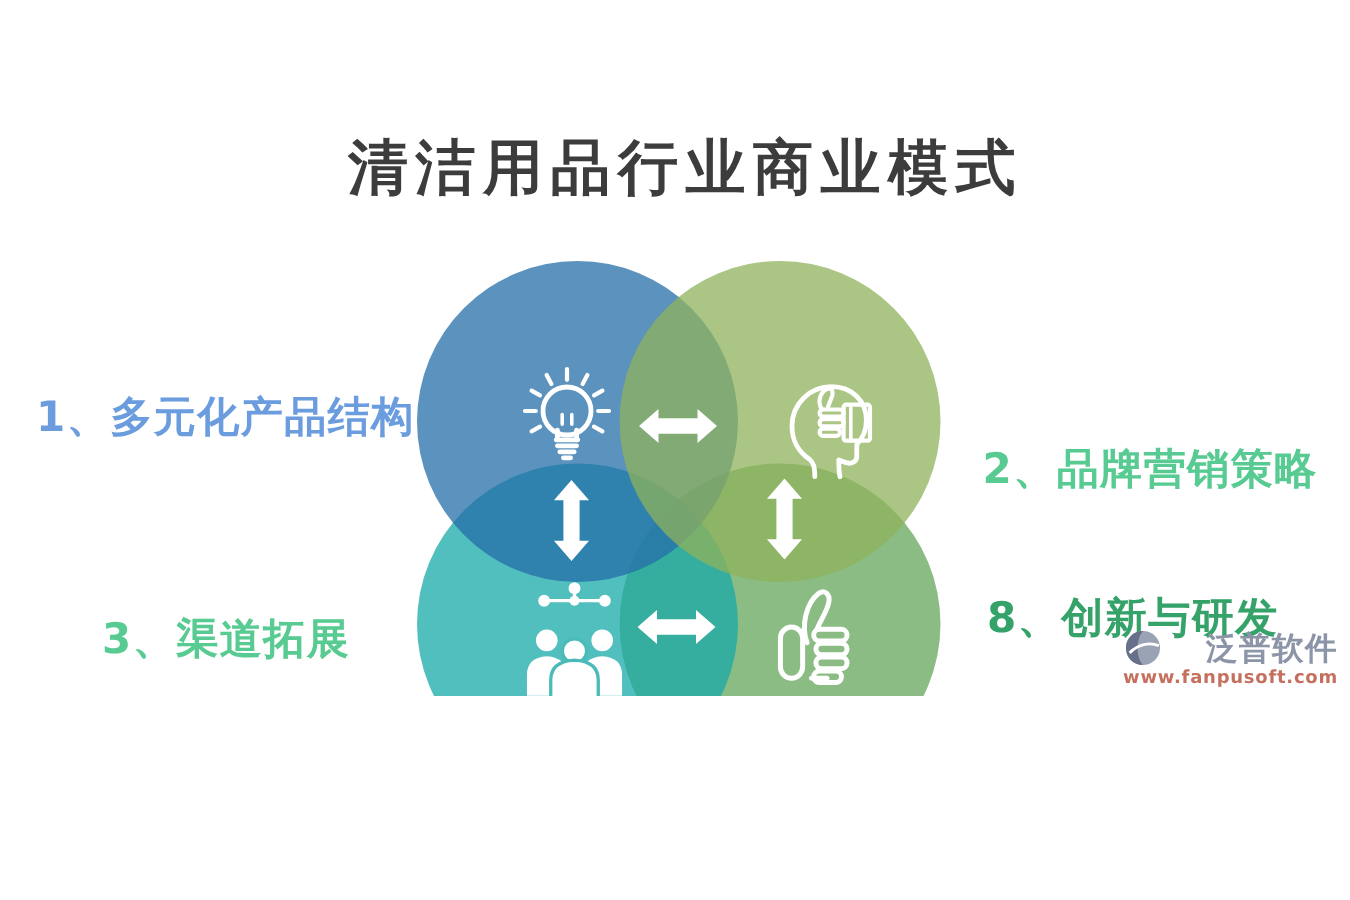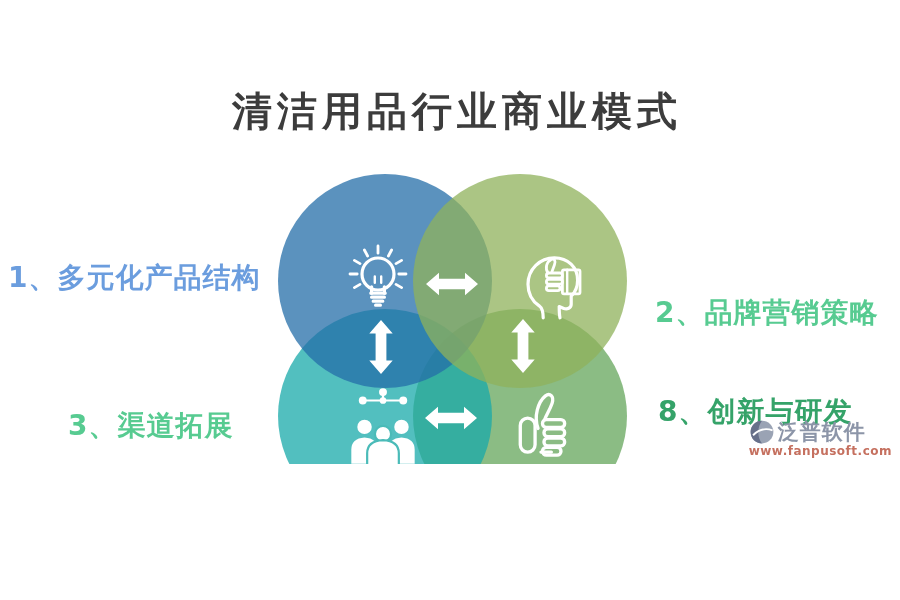--- a/index.html
+++ b/index.html
@@ -18,29 +18,29 @@
   .circle-green{left:413px;top:174px;background:#8fb15b;}
   .circle-teal {left:278px;top:309px;background:#18a9a9;}
   .circle-sage {left:413px;top:309px;background:#64a55b;}
 
   .icon-abs{position:absolute;}
 
   .side-label{
     position:absolute;font-size:28px;font-weight:bold;letter-spacing:1px;
     white-space:nowrap;
   }
-  .label-1{left:8px;top:259px;color:#6b9dde;}
+  .label-1{left:24px;top:259px;color:#6b9dde;}
   .label-2{left:655px;top:270px;color:#57cb91;margin-top:24px;}
   .label-3{left:68px;top:407px;color:#57cb91;}
   .label-4{left:658px;top:393px;color:#35a369;}
 
   .watermark{
     position:absolute;right:8px;bottom:6px;text-align:right;
   }
-  .wm-row{display:flex;align-items:center;justify-content:flex-start;gap:3px;}
+  .wm-row{display:flex;align-items:center;justify-content:space-between;gap:3px;}
   .wm-brand{font-size:21px;font-weight:bold;color:#8c95a8;letter-spacing:1px;}
   .wm-url{font-size:12px;font-weight:bold;color:#c5705f;letter-spacing:.5px;margin-top:-2px;}
 </style>
 </head>
 <body>
 
 <div class="stage">
 
   <div class="page-title">清洁用品行业商业模式</div>
 

